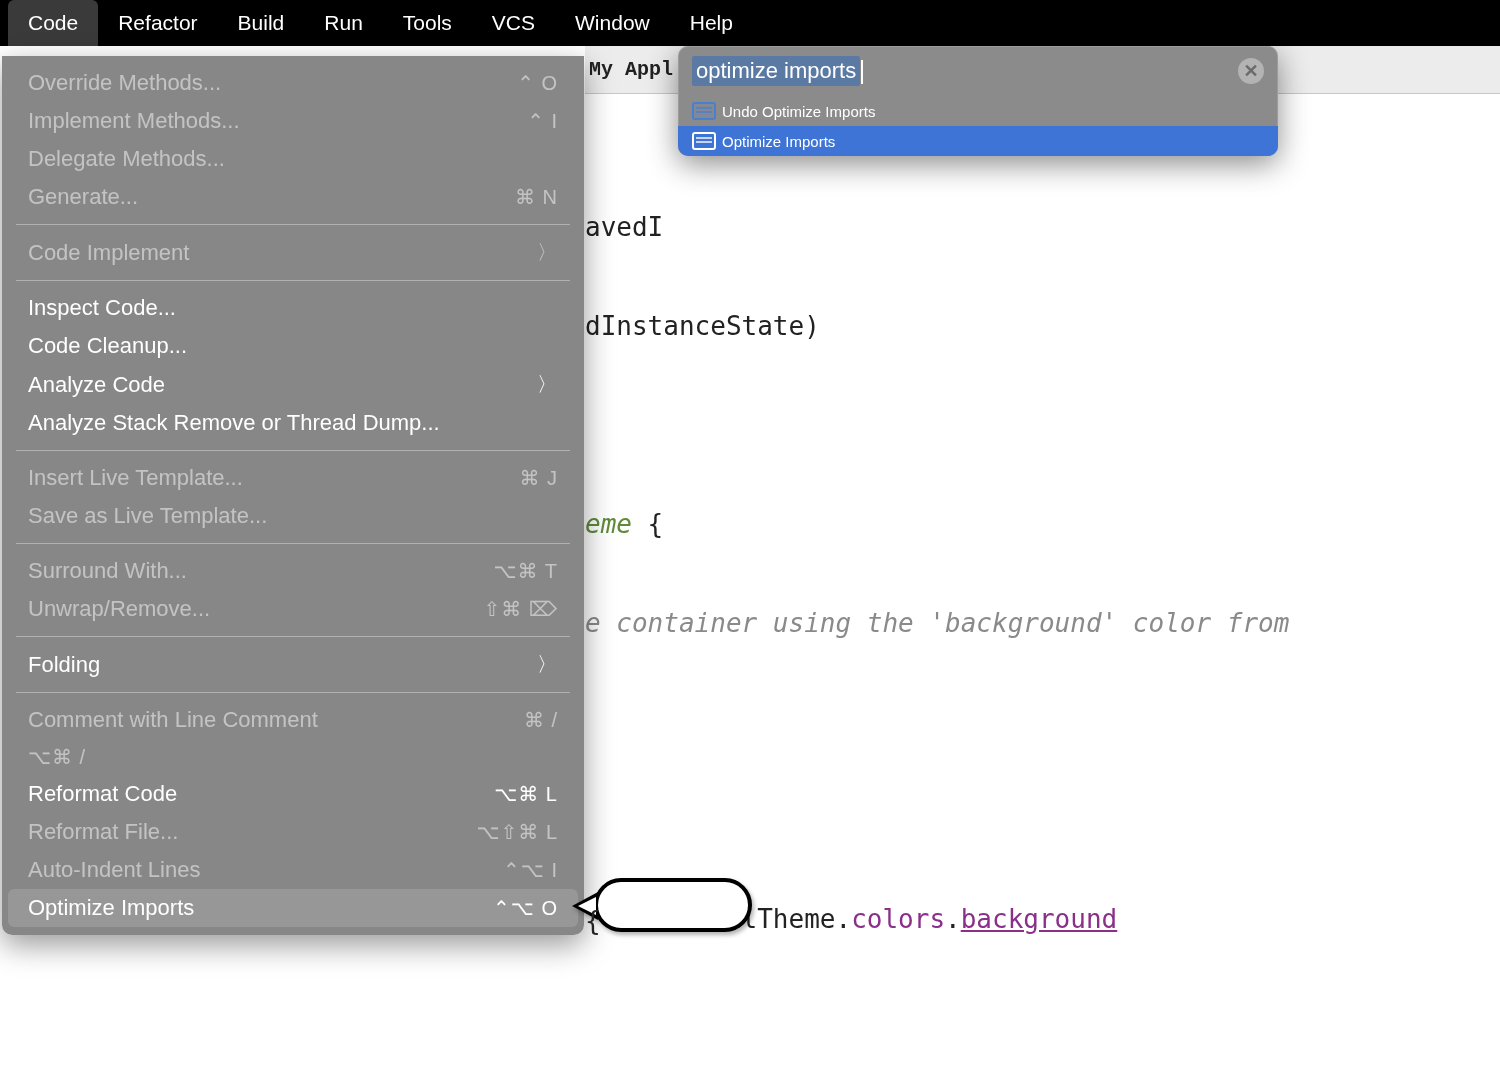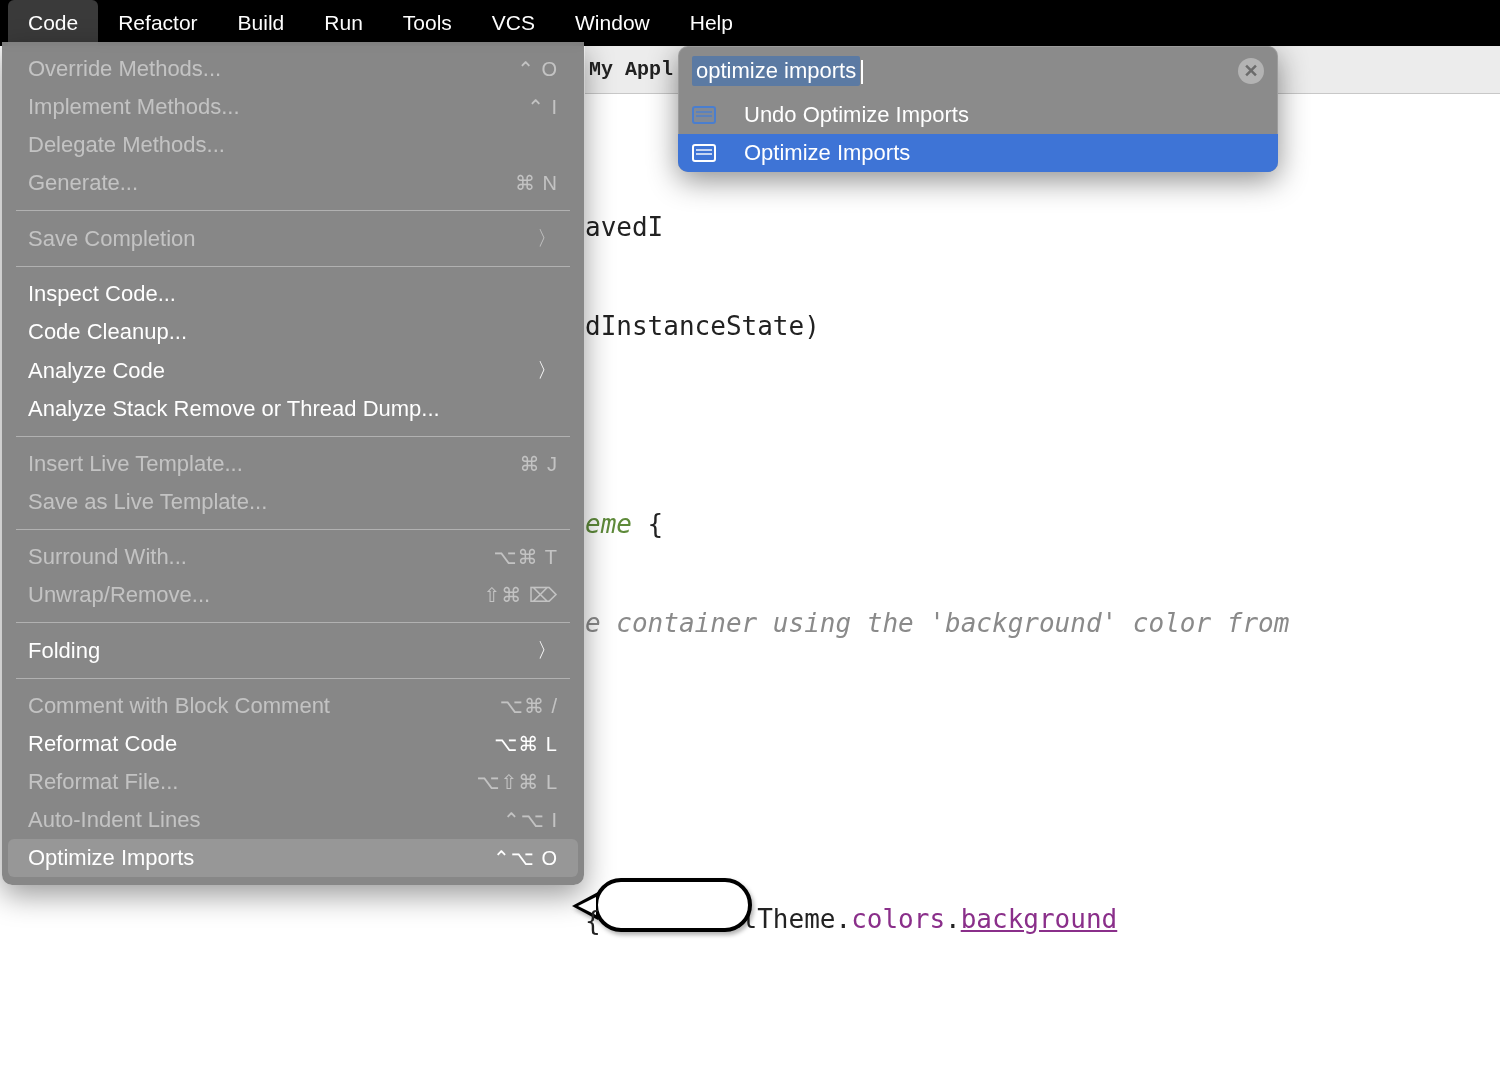--- a/index.html
+++ b/index.html
@@ -26,21 +26,21 @@
     align-items: center;
     cursor: default;
   }
   .menubar-item.active {
     background: #3a3a3a;
     border-radius: 6px 6px 0 0;
   }
   .dropdown {
     position: absolute;
     left: 2px;
-    top: 42px;
+    top: 56px;
     width: 582px;
     background: rgba(130,130,130,0.96);
     backdrop-filter: blur(6px);
     border-radius: 0 0 10px 10px;
     padding: 8px 0 8px 0;
     color: #fff;
     font-size: 22px;
     box-shadow: 0 10px 30px rgba(0,0,0,0.4);
   }
   .dropdown-item {
@@ -137,23 +137,23 @@
     color:#6b6b6b;
     display:flex;
     align-items:center;
     justify-content:center;
     font-size:18px;
     font-weight:700;
   }
   .result-row {
     display:flex;
     align-items:center;
-    gap:28px;
+    gap:6px;
     padding: 6px 14px;
-    font-size:22px;
+    font-size:15px;
   }
   .result-row.sel {
     background:#3e74d6;
     color:#fff;
   }
   .result-icon {
     width:24px; height:18px;
     border:2px solid currentColor;
     border-radius:3px;
     position:relative;
@@ -253,21 +253,21 @@
     <div class="dropdown-item disabled">
       <span>Delegate Methods...</span>
       <span class="shortcut"></span>
     </div>
     <div class="dropdown-item disabled">
       <span>Generate...</span>
       <span class="shortcut">⌘ N</span>
     </div>
     <div class="dropdown-sep"></div>
     <div class="dropdown-item disabled">
-      <span>Save Completion</span>
+      <span>Code Implement</span>
       <span class="shortcut">
         <span class="chev">〉</span>
       </span>
     </div>
     <div class="dropdown-sep"></div>
     <div class="dropdown-item">
       <span>Inspect Code...</span>
       <span class="shortcut"></span>
     </div>
     <div class="dropdown-item">
@@ -304,21 +304,24 @@
     </div>
     <div class="dropdown-sep"></div>
     <div class="dropdown-item">
       <span>Folding</span>
       <span class="shortcut">
         <span class="chev">〉</span>
       </span>
     </div>
     <div class="dropdown-sep"></div>
     <div class="dropdown-item disabled">
-      <span>Comment with Block Comment</span>
+      <span>Comment with Line Comment</span>
+      <span class="shortcut">⌘ /</span>
+    </div>
+    <div class="dropdown-item disabled">
       <span class="shortcut">⌥⌘ /</span>
     </div>
     <div class="dropdown-item">
       <span>Reformat Code</span>
       <span class="shortcut">⌥⌘ L</span>
     </div>
     <div class="dropdown-item disabled">
       <span>Reformat File...</span>
       <span class="shortcut">⌥⇧⌘ L</span>
     </div>

